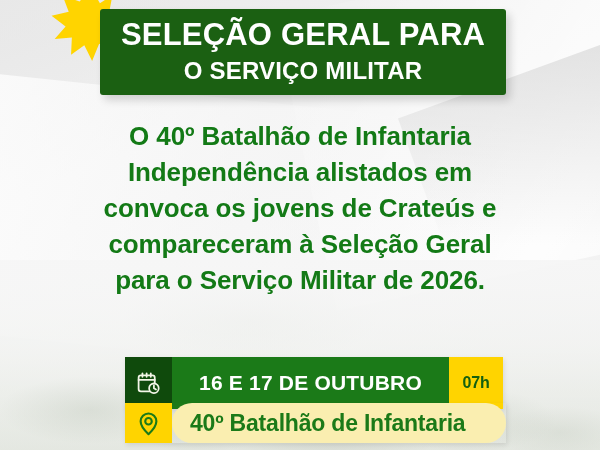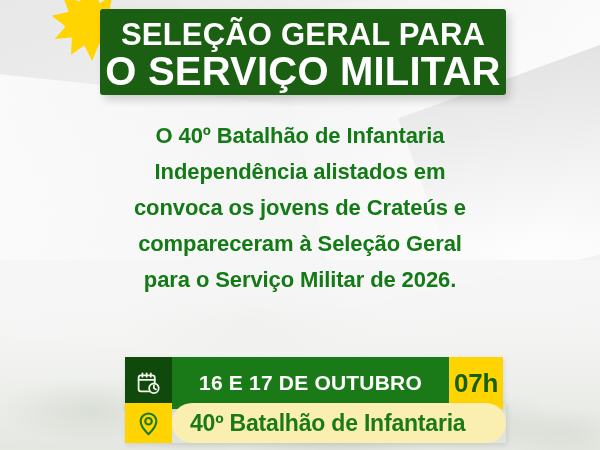--- a/index.html
+++ b/index.html
@@ -75,32 +75,32 @@
   }
   .title-line {
     color:#ffffff;
     font-weight:bold;
     font-size:31px;
     line-height:36px;
     letter-spacing:0.2px;
     text-align:center;
     white-space:nowrap;
   }
-  .title-line-2 { font-size:40px; }
+  .title-line-2 { font-size:24px; }
 
   
   .body-copy {
     position:absolute; left:30px; top:118px; width:540px;
     text-align:center;
     z-index:4;
   }
   .body-line {
     color:#137a16;
     font-weight:bold;
-    font-size:22px;
+    font-size:26px;
     line-height:36px;
     letter-spacing:-0.1px;
     white-space:nowrap;
   }
 
   
   .bar {
     position:absolute; z-index:5; display:flex; align-items:stretch;
     box-shadow: 1px 2px 5px rgba(0,0,0,0.10);
   }
@@ -129,21 +129,21 @@
     color:#1b7a18; font-weight:bold; font-size:23px;
     letter-spacing:-0.2px; white-space:nowrap;
   }
 
   .time-badge {
     width:54px; flex:0 0 54px;
     background:#ffd400;
     display:flex; align-items:center; justify-content:center;
   }
   .time-badge-text {
-    color:#14600f; font-weight:bold; font-size:26px;
+    color:#14600f; font-weight:bold; font-size:16px;
     letter-spacing:-0.2px; white-space:nowrap;
   }
 </style>
 </head>
 <body>
 
 <div id="poster">
 
   <div class="bg-facet facet-d"></div>
   <div class="bg-facet facet-a"></div>

